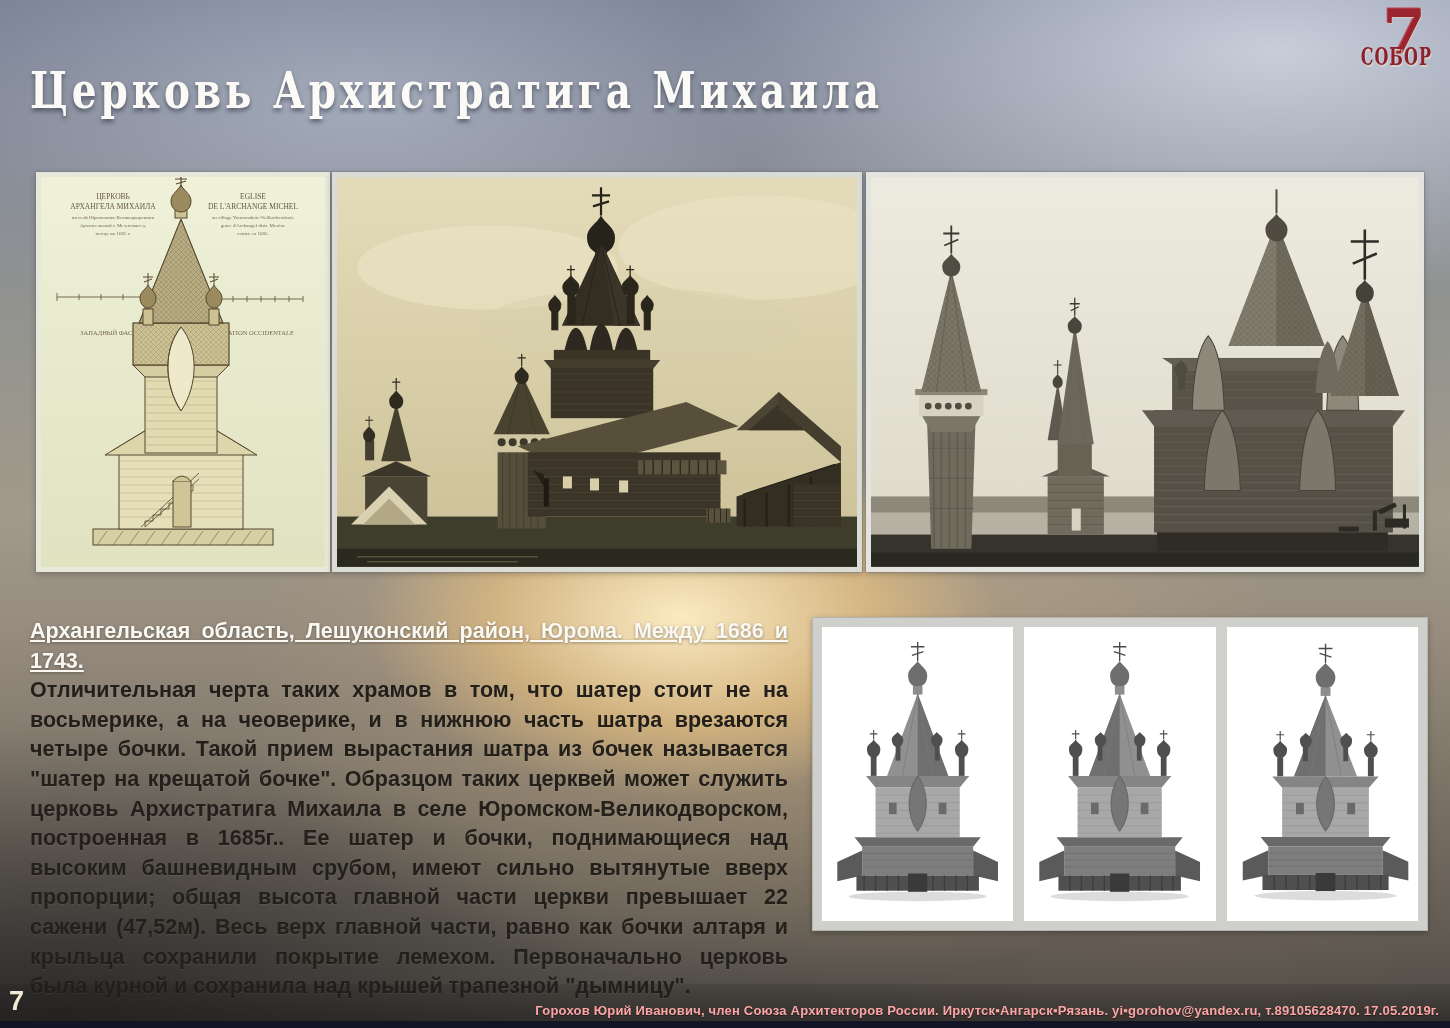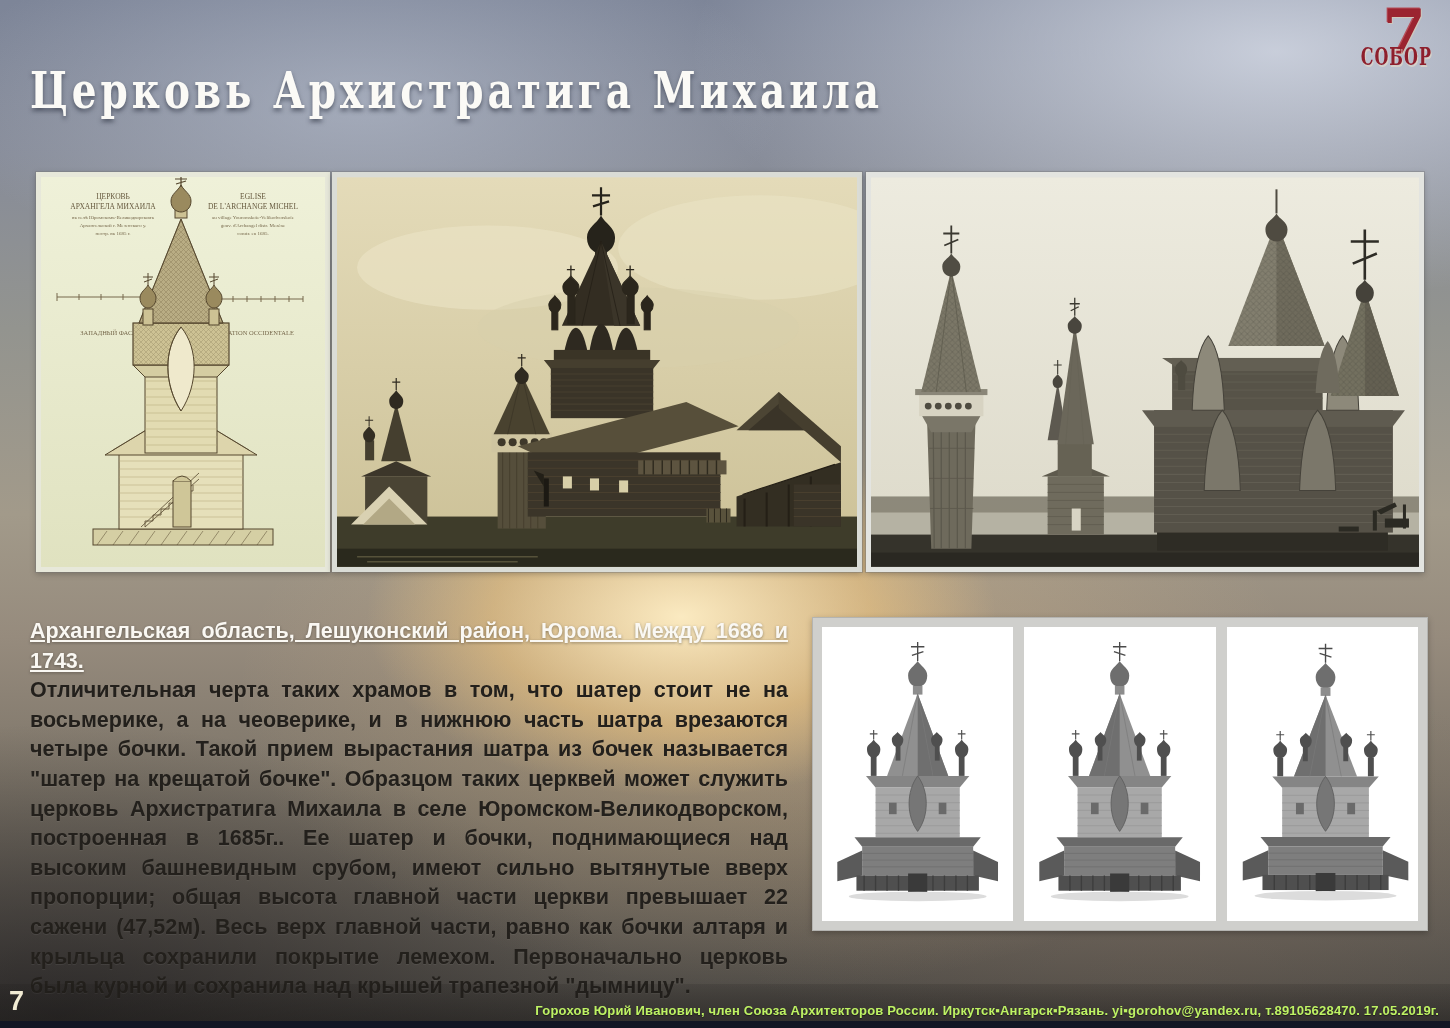--- a/index.html
+++ b/index.html
@@ -46,21 +46,21 @@
   .bodytext .para{color:#23201c;text-shadow:0 1px 1px rgba(255,255,255,.07);margin:0;}
 
   .renders{position:absolute;left:812px;top:617px;width:616px;height:314px;
     background:#cfcfcc;border:1px solid #b4b4b1;box-sizing:border-box;
     padding:9px;display:flex;gap:11px;box-shadow:0 2px 6px rgba(0,0,0,.25);}
   .render-cell{flex:1;background:#ffffff;overflow:hidden;}
   .render-cell svg{display:block;width:100%;height:100%;}
 
   .pagenum{position:absolute;left:9px;top:986px;font-size:27px;font-weight:bold;color:#f2ecd4;}
   .footer{position:absolute;right:11px;top:1003px;font-size:13px;font-weight:bold;
-    color:#bef264;letter-spacing:.2px;text-shadow:0 1px 1px rgba(0,0,0,.5);}
+    color:#fca5a5;letter-spacing:.2px;text-shadow:0 1px 1px rgba(0,0,0,.5);}
 </style>
 </head>
 <body>
 
 <div class="slide">
   <div class="bg"></div>
 
   <div class="title">Церковь Архистратига Михаила</div>
 
   <div class="logo">

